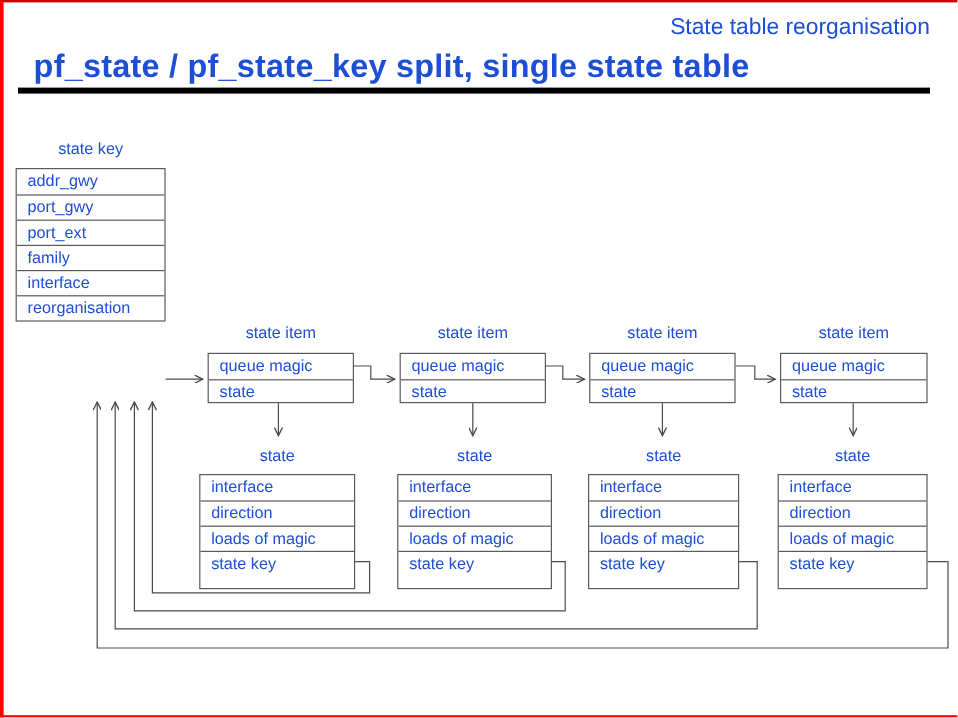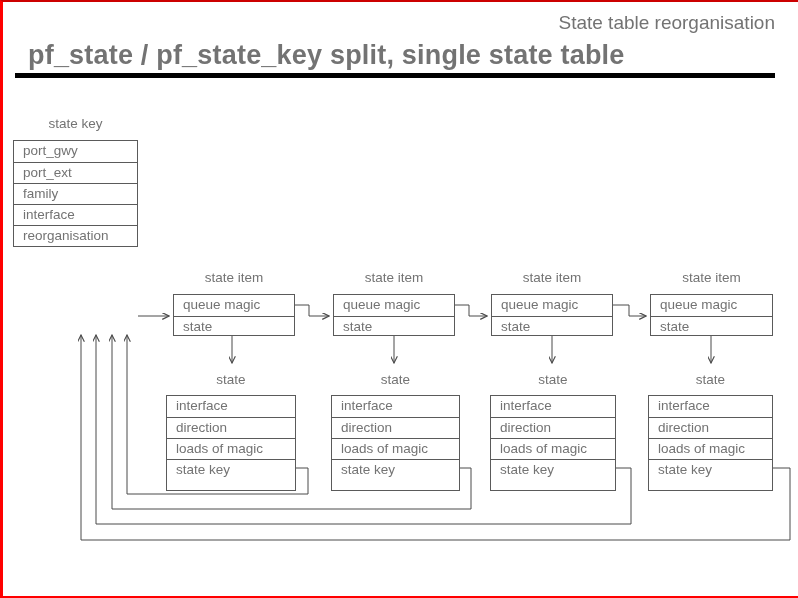--- a/index.html
+++ b/index.html
@@ -3,21 +3,21 @@
 <meta charset="utf-8">
 <style>
   html, body { margin: 0; padding: 0; background: #ffffff; }
   .slide {
     position: relative;
     width: 798px;
     height: 598px;
     background: #ffffff;
     overflow: hidden;
     font-family: "Liberation Sans", sans-serif;
-    color: #737373;
+    color: #1d4ed8;
     box-sizing: border-box;
     border-left: 3px solid #ff0000;
     border-top: 2px solid #cc0000;
     border-bottom: 2px solid #ff0000;
   }
   .corner-title {
     position: absolute;
     top: 10px;
     right: 23px;
     font-size: 19px;
@@ -101,20 +101,21 @@
 <body>
 
 <div class="slide">
 
   <div class="corner-title">State table reorganisation</div>
   <div class="heading">pf_state / pf_state_key split, single state table</div>
   <div class="heading-underline"></div>
 
   <div class="tbl-label state-key-label">state key</div>
   <div class="tbl state-key-tbl">
+    <div class="row">addr_gwy</div>
     <div class="row">port_gwy</div>
     <div class="row">port_ext</div>
     <div class="row">family</div>
     <div class="row">interface</div>
     <div class="row">reorganisation</div>
   </div>
 
   <div class="tbl-label item-label item-1">state item</div>
   <div class="tbl item-tbl item-1">
     <div class="row">queue magic</div>

